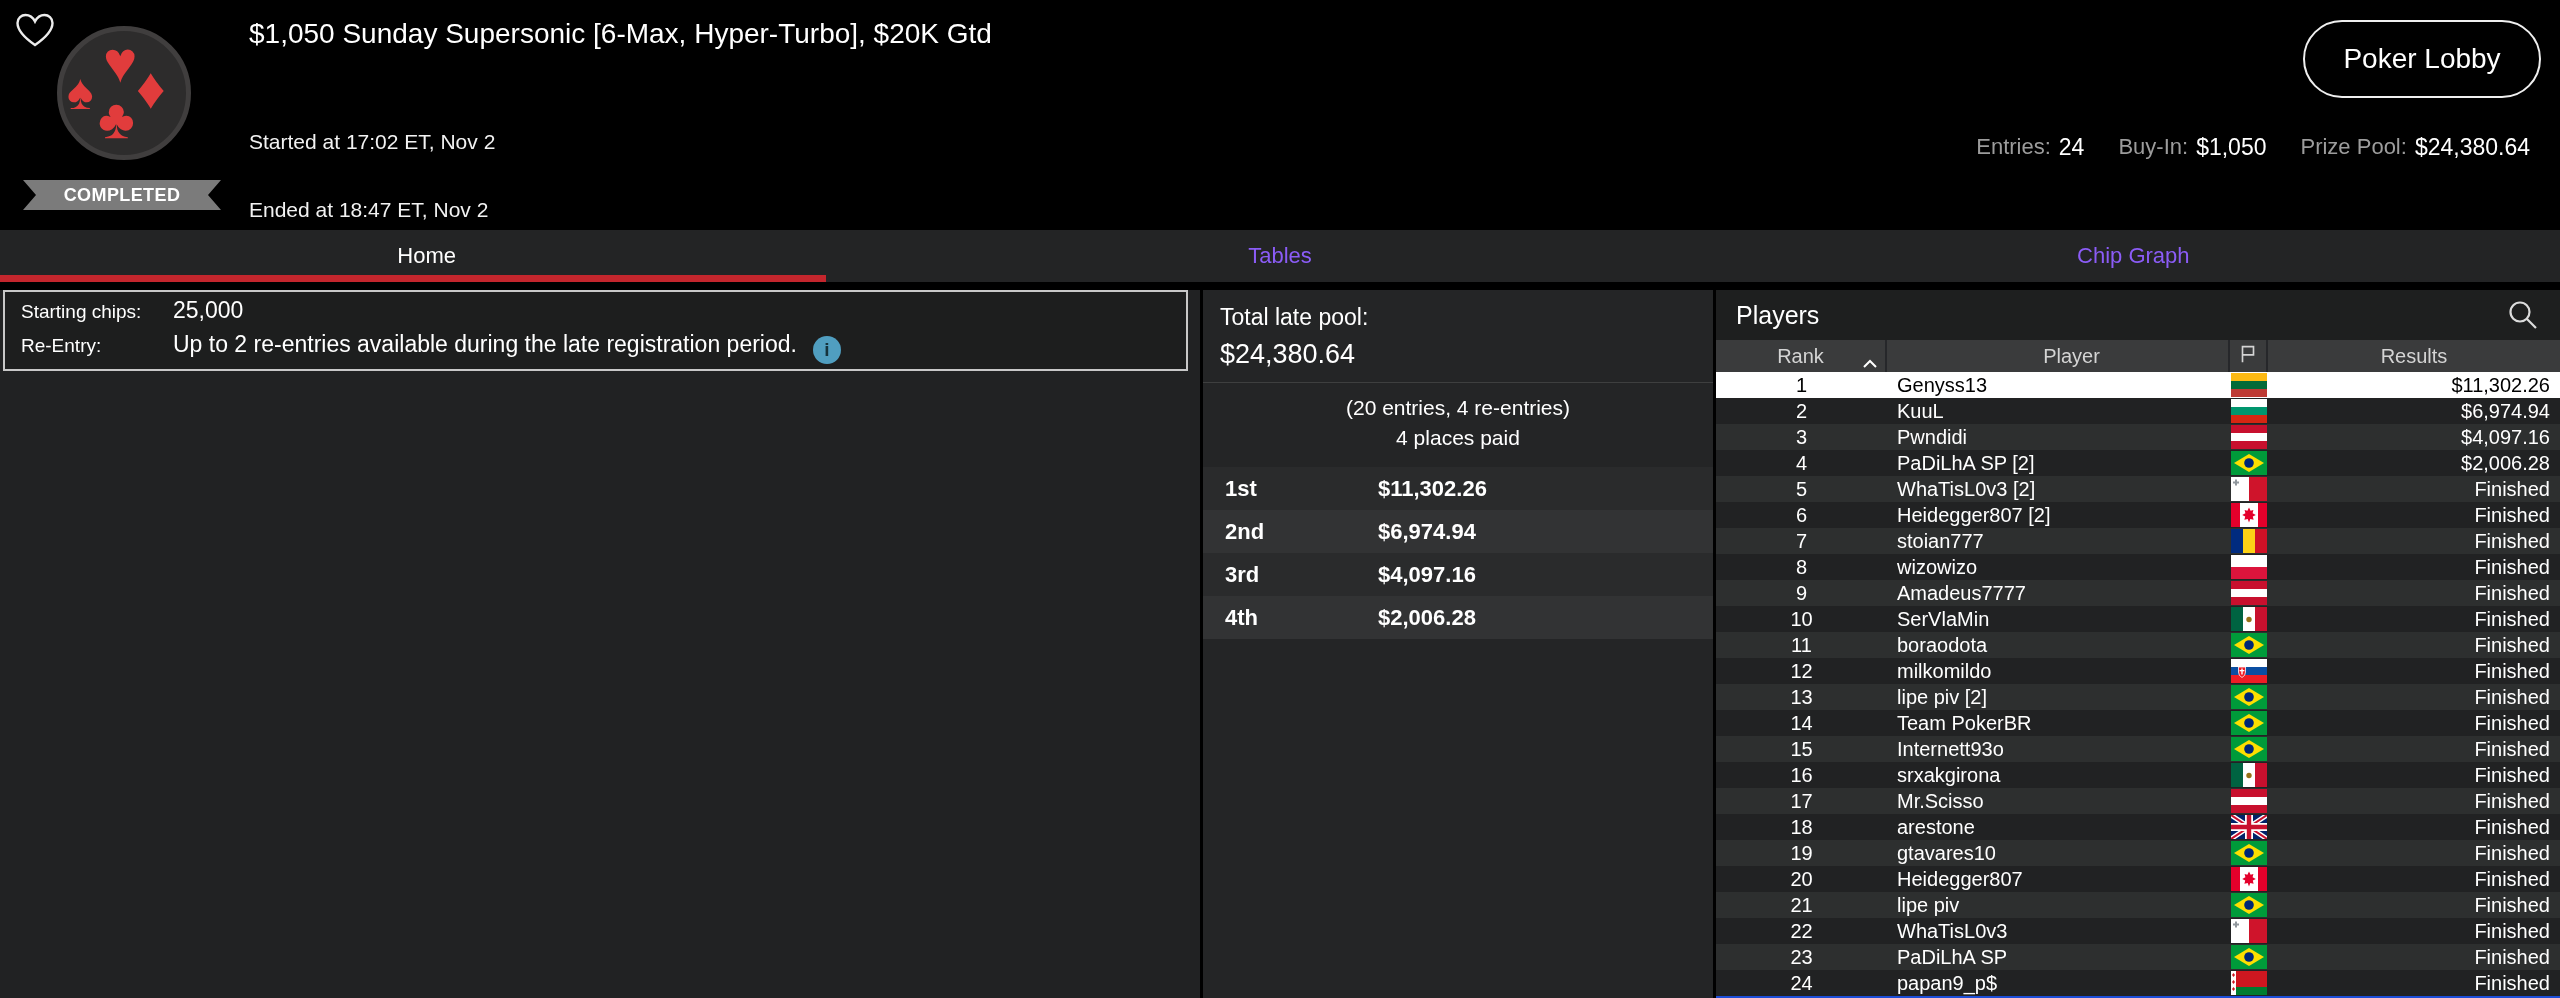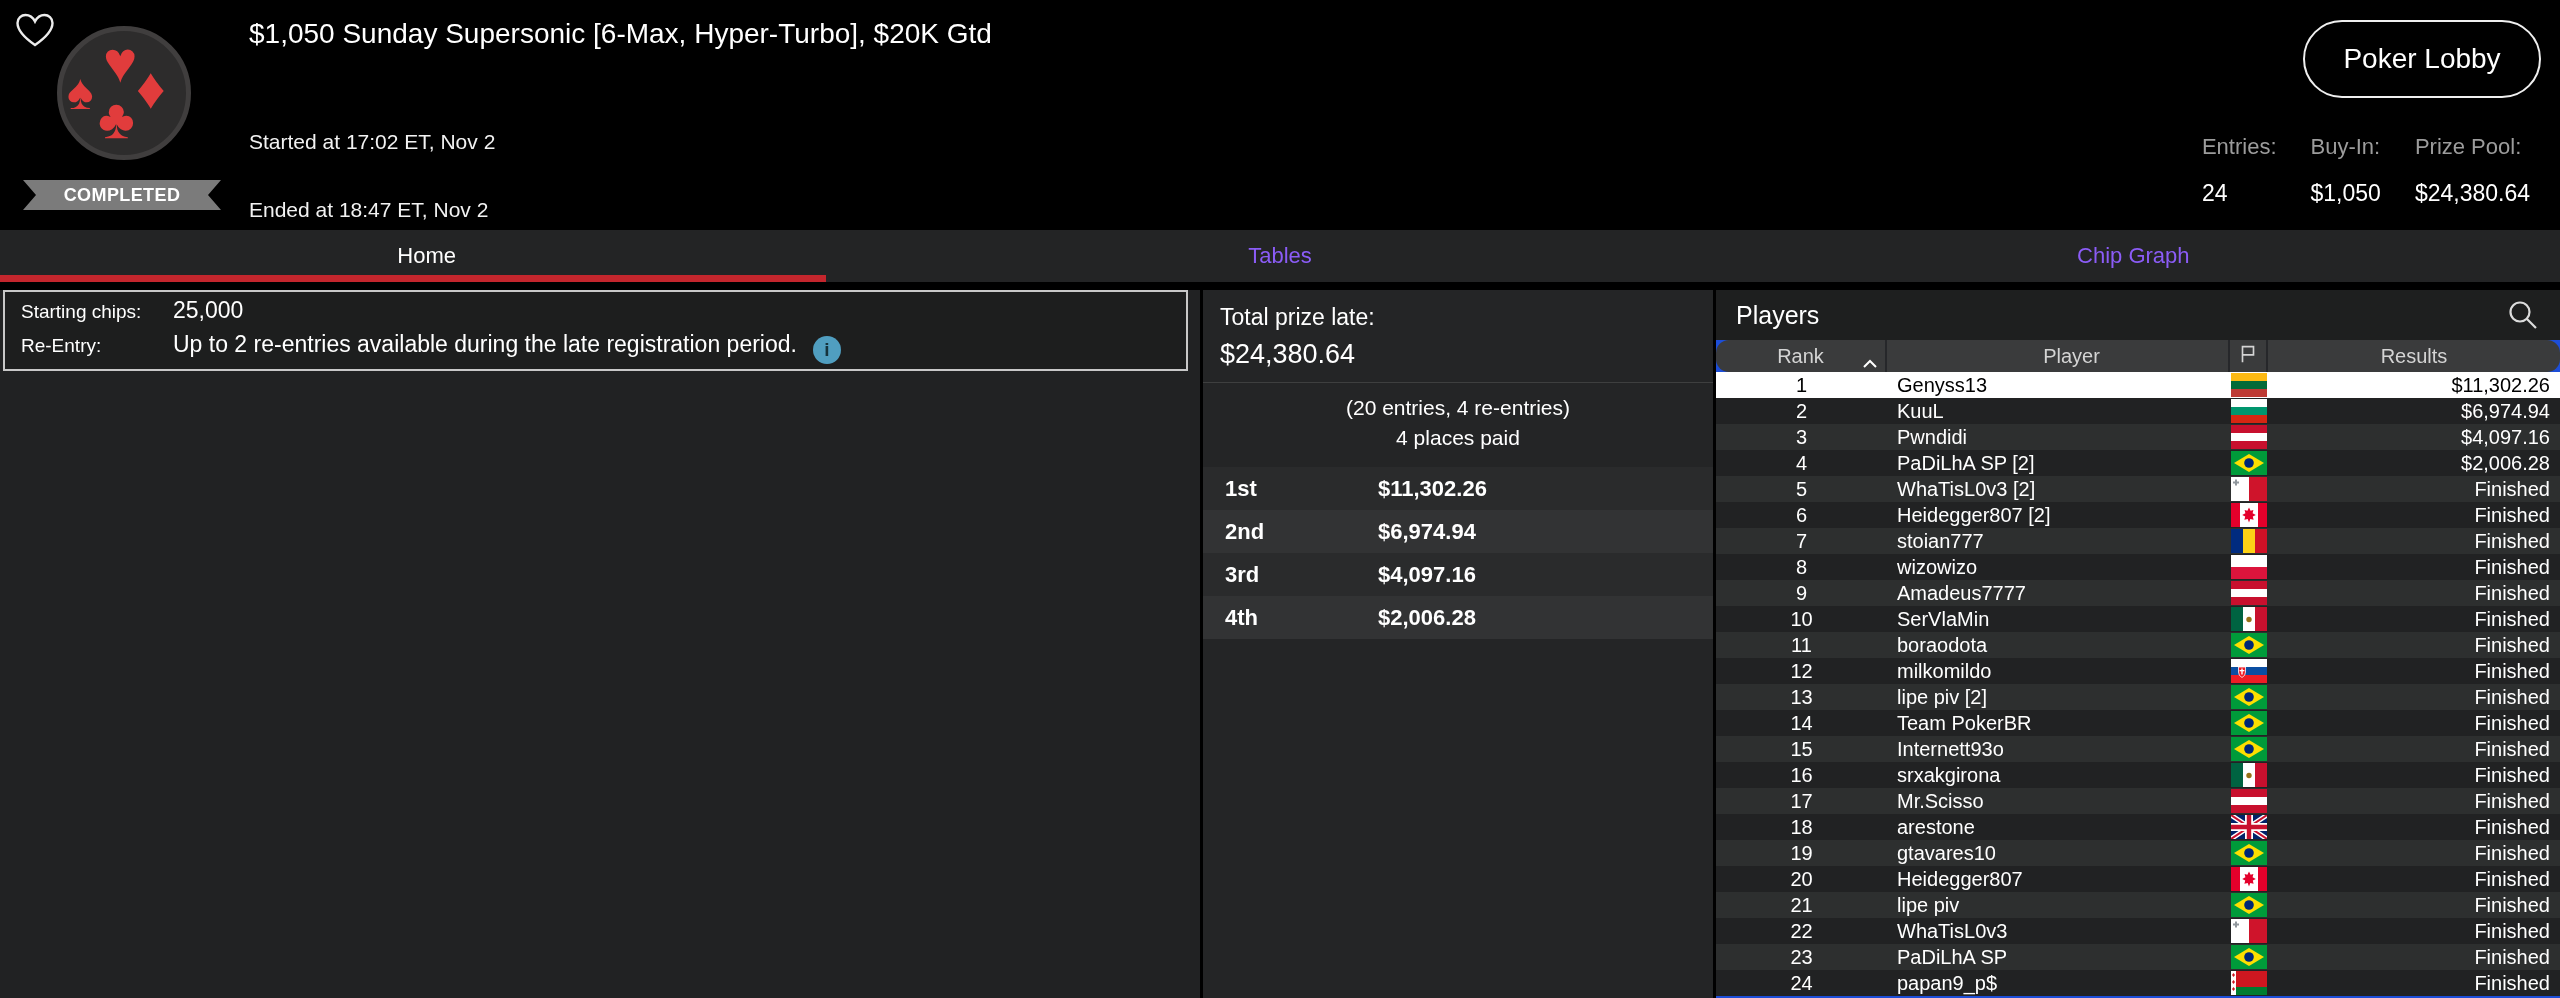--- a/index.html
+++ b/index.html
@@ -24,21 +24,21 @@
             display:flex; align-items:center; justify-content:center;
             clip-path:polygon(0 0,100% 0,calc(100% - 13px) 50%,100% 100%,0 100%,13px 50%); }
   .title   { position:absolute; left:249px; top:18px;  font-size:28px; }
   .started { position:absolute; left:249px; top:130px; font-size:21px; color:#f2f2f2; }
   .ended   { position:absolute; left:249px; top:178px; font-size:21px; color:#f2f2f2;margin-top:20px; }
   .lobby-btn { position:absolute; left:2303px; top:20px; width:234px; height:74px;
                border:2px solid #efefef; border-radius:40px; background:transparent; color:#fff;
                font-size:28px; display:flex; align-items:center; justify-content:center;
                font-family:"Liberation Sans", sans-serif; cursor:pointer; }
   .stats { position:absolute; top:134px; right:30px; display:flex; gap:34px; }
-  .stat  { display:flex; flex-direction:column; gap:20px; }
+  .stat  { display:flex; flex-direction:row; gap:8px; }
   .stat .label { color:#9c9c9c; font-size:22px; }
   .stat .value { color:#fff;     font-size:23px; }
   
   .tabbar { position:absolute; left:0; top:230px; width:2560px; height:52px;
             background:#232425; display:flex; }
   .tab { flex:1; position:relative; display:flex; align-items:center; justify-content:center;
          font-size:22px; color:#8b5cf6; cursor:pointer; }
   .tab.active { color:#fff; }
   .tab.active::after { content:""; position:absolute; left:0; right:27px; bottom:0;
                        height:7px; background:#c4262d; }
@@ -63,21 +63,21 @@
   .prize-meta { text-align:center; font-size:21px; padding-top:10px; line-height:30px; }
   .payouts { margin-top:14px; }
   .payout-row { height:43px; display:flex; align-items:center; font-size:22px;font-weight:bold; }
   .payout-row:nth-child(even) { background:#323334; }
   .payout-row:nth-child(odd)  { background:#2a2b2c; }
   .payout-row .place  { width:153px; padding-left:22px; flex:none; }
   
   .players-titlebar { height:50px; background:#1e1f1f; display:flex; align-items:center; }
   .players-title { margin-left:20px; font-size:25px; }
   .search-icon { margin-left:auto; margin-right:20px; cursor:pointer; display:flex; }
-  .players-header { height:32px; background:#3a3b3c; display:flex; font-size:20px; color:#d4d4d4;border-radius:13px; }
+  .players-header { height:32px; background:#3a3b3c; display:flex; font-size:20px; color:#d4d4d4; }
   .ph-cell { display:flex; align-items:center; justify-content:center; box-sizing:border-box; position:relative; cursor:pointer; }
   .ph-rank    { width:171px; border-right:2px solid #26272a; }
   .ph-player  { width:343px; border-right:2px solid #26272a;padding-left:28px; }
   .ph-flag    { width:38px;  border-right:2px solid #26272a; }
   .ph-results { flex:1; }
   .sort-caret { position:absolute; left:146px; top:11px; }
   .player-row { height:26px; display:flex; align-items:center; font-size:20px; cursor:pointer; }
   .player-row:nth-child(even) { background:#212223; }
   .player-row:nth-child(odd)  { background:#2d2f2f; }
   .player-row.selected { background:#ffffff !important; color:#000; }
@@ -162,21 +162,21 @@
         <div class="info-row">
           <span class="label">Re-Entry:</span>
           <span class="value">Up to 2 re-entries available during the late registration period.</span>
           <span class="info-icon"></span>
         </div>
       </div>
   </div>
 
   <div class="prize-panel">
     <div class="prize-total">
-      <div class="label">Total prize late:</div>
+      <div class="label">Total late pool:</div>
       <div class="value">$24,380.64</div>
     </div>
     <div class="prize-meta">
       <div>(20 entries, 4 re-entries)</div>
       <div>4 places paid</div>
     </div>
     <div class="payouts">
 
         <div class="payout-row">
           <span class="place">1st</span>

